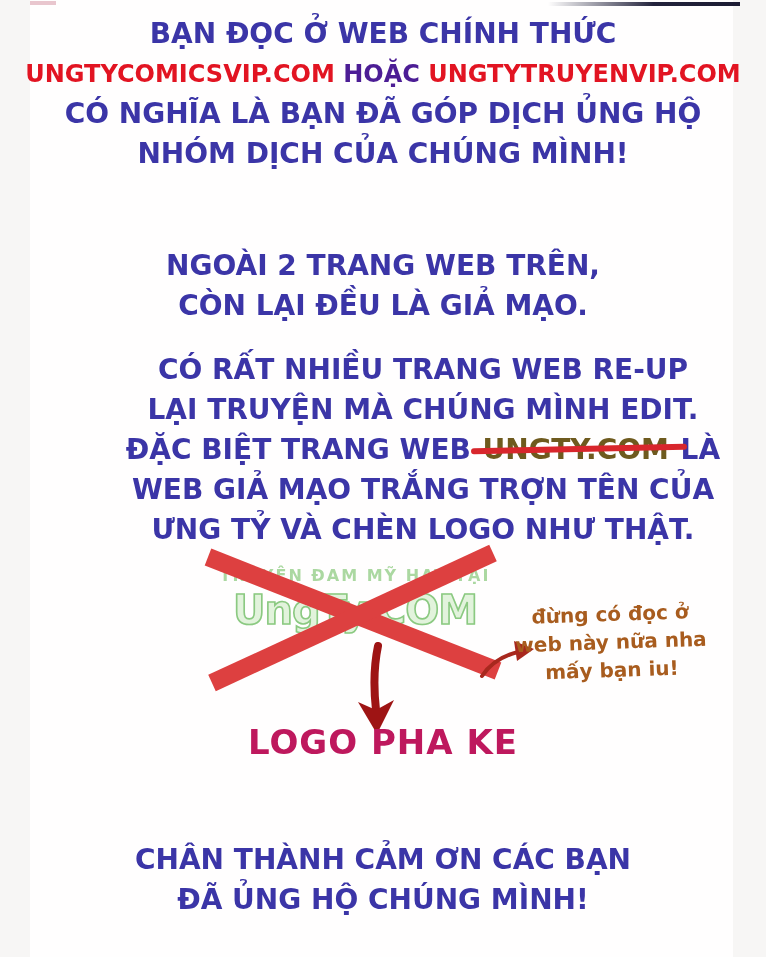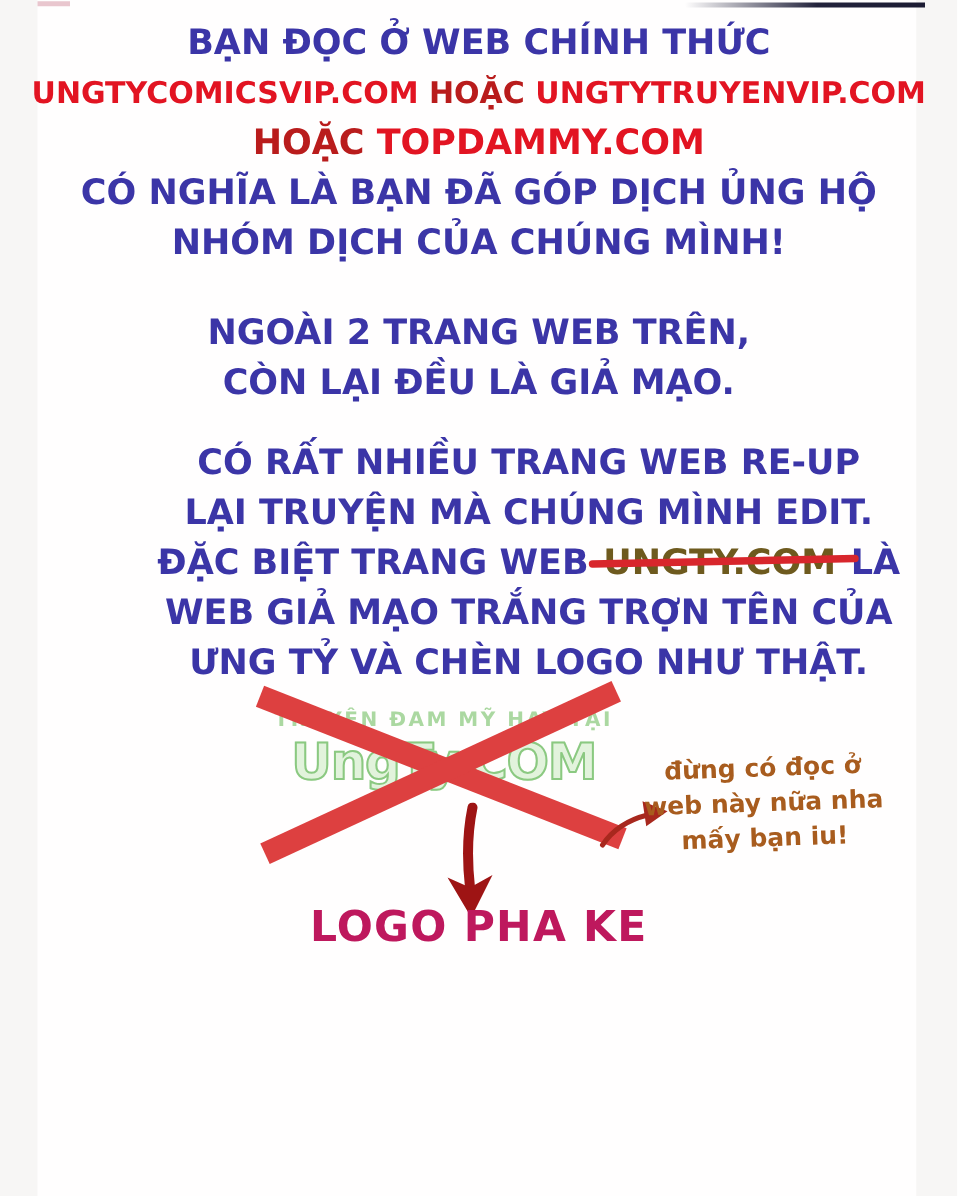--- a/index.html
+++ b/index.html
@@ -26,21 +26,21 @@
     position: absolute; left: 548px; top: 2px; width: 192px; height: 4px;
     background: linear-gradient(to right, rgba(35,35,60,0), #23233c 55%, #1c1c33);
   }
 
   .txtblock {
     position: absolute; left: 0; width: 766px;
     text-align: center; white-space: nowrap;
     color: #3b35a7;
     font-size: 28px; line-height: 40px; letter-spacing: 0px;
   }
-  .blue   { color: #b91c1c; }
+  .blue   { color: #4c1d95; }
   .red    { color: #e21422; margin-top: 27px; }
 
   .intro   { top: 14px; }
   .intro .long { font-size: 24px; }
   .warning { top: 246px; }
   .reup    { top: 350px; margin-left: 40px; }
   .thanks  { top: 840px; }
 
   .strikewrap {
     position: relative; display: inline-block;
@@ -97,24 +97,20 @@
   <div class="artifact-pink"></div>
   <div class="artifact-navy"></div>
 
   <div class="txtblock intro">
     <div>BẠN ĐỌC Ở WEB CHÍNH THỨC</div>
     <div class="long">
       <span class="red">UNGTYCOMICSVIP.COM</span>
       <span class="blue">HOẶC</span>
       <span class="red">UNGTYTRUYENVIP.COM</span>
     </div>
-    <div>
-      <span class="blue">HOẶC</span>
-      <span class="red">TOPDAMMY.COM</span>
-    </div>
     <div>CÓ NGHĨA LÀ BẠN ĐÃ GÓP DỊCH ỦNG HỘ</div>
     <div>NHÓM DỊCH CỦA CHÚNG MÌNH!</div>
   </div>
 
   <div class="txtblock warning">
     <div>NGOÀI 2 TRANG WEB TRÊN,</div>
     <div>CÒN LẠI ĐỀU LÀ GIẢ MẠO.</div>
   </div>
 
   <div class="txtblock reup">
@@ -148,14 +144,18 @@
     <div>mấy bạn iu!</div>
   </div>
 
   <svg class="downarrow" width="70" height="96" viewBox="0 0 70 96">
     <path d="M35,4 C30,28 31,50 33,68" fill="none" stroke="#9e1414" stroke-width="8" stroke-linecap="round"></path>
     <polygon points="15,60 34,92 51,58 33,68" fill="#9e1414"></polygon>
   </svg>
 
   <div class="caption">LOGO PHA KE</div>
 
+  <div class="txtblock thanks">
+    <div>CHÂN THÀNH CẢM ƠN CÁC BẠN</div>
+    <div>ĐÃ ỦNG HỘ CHÚNG MÌNH!</div>
+  </div>
 
 </div>
 
 </body></html>

